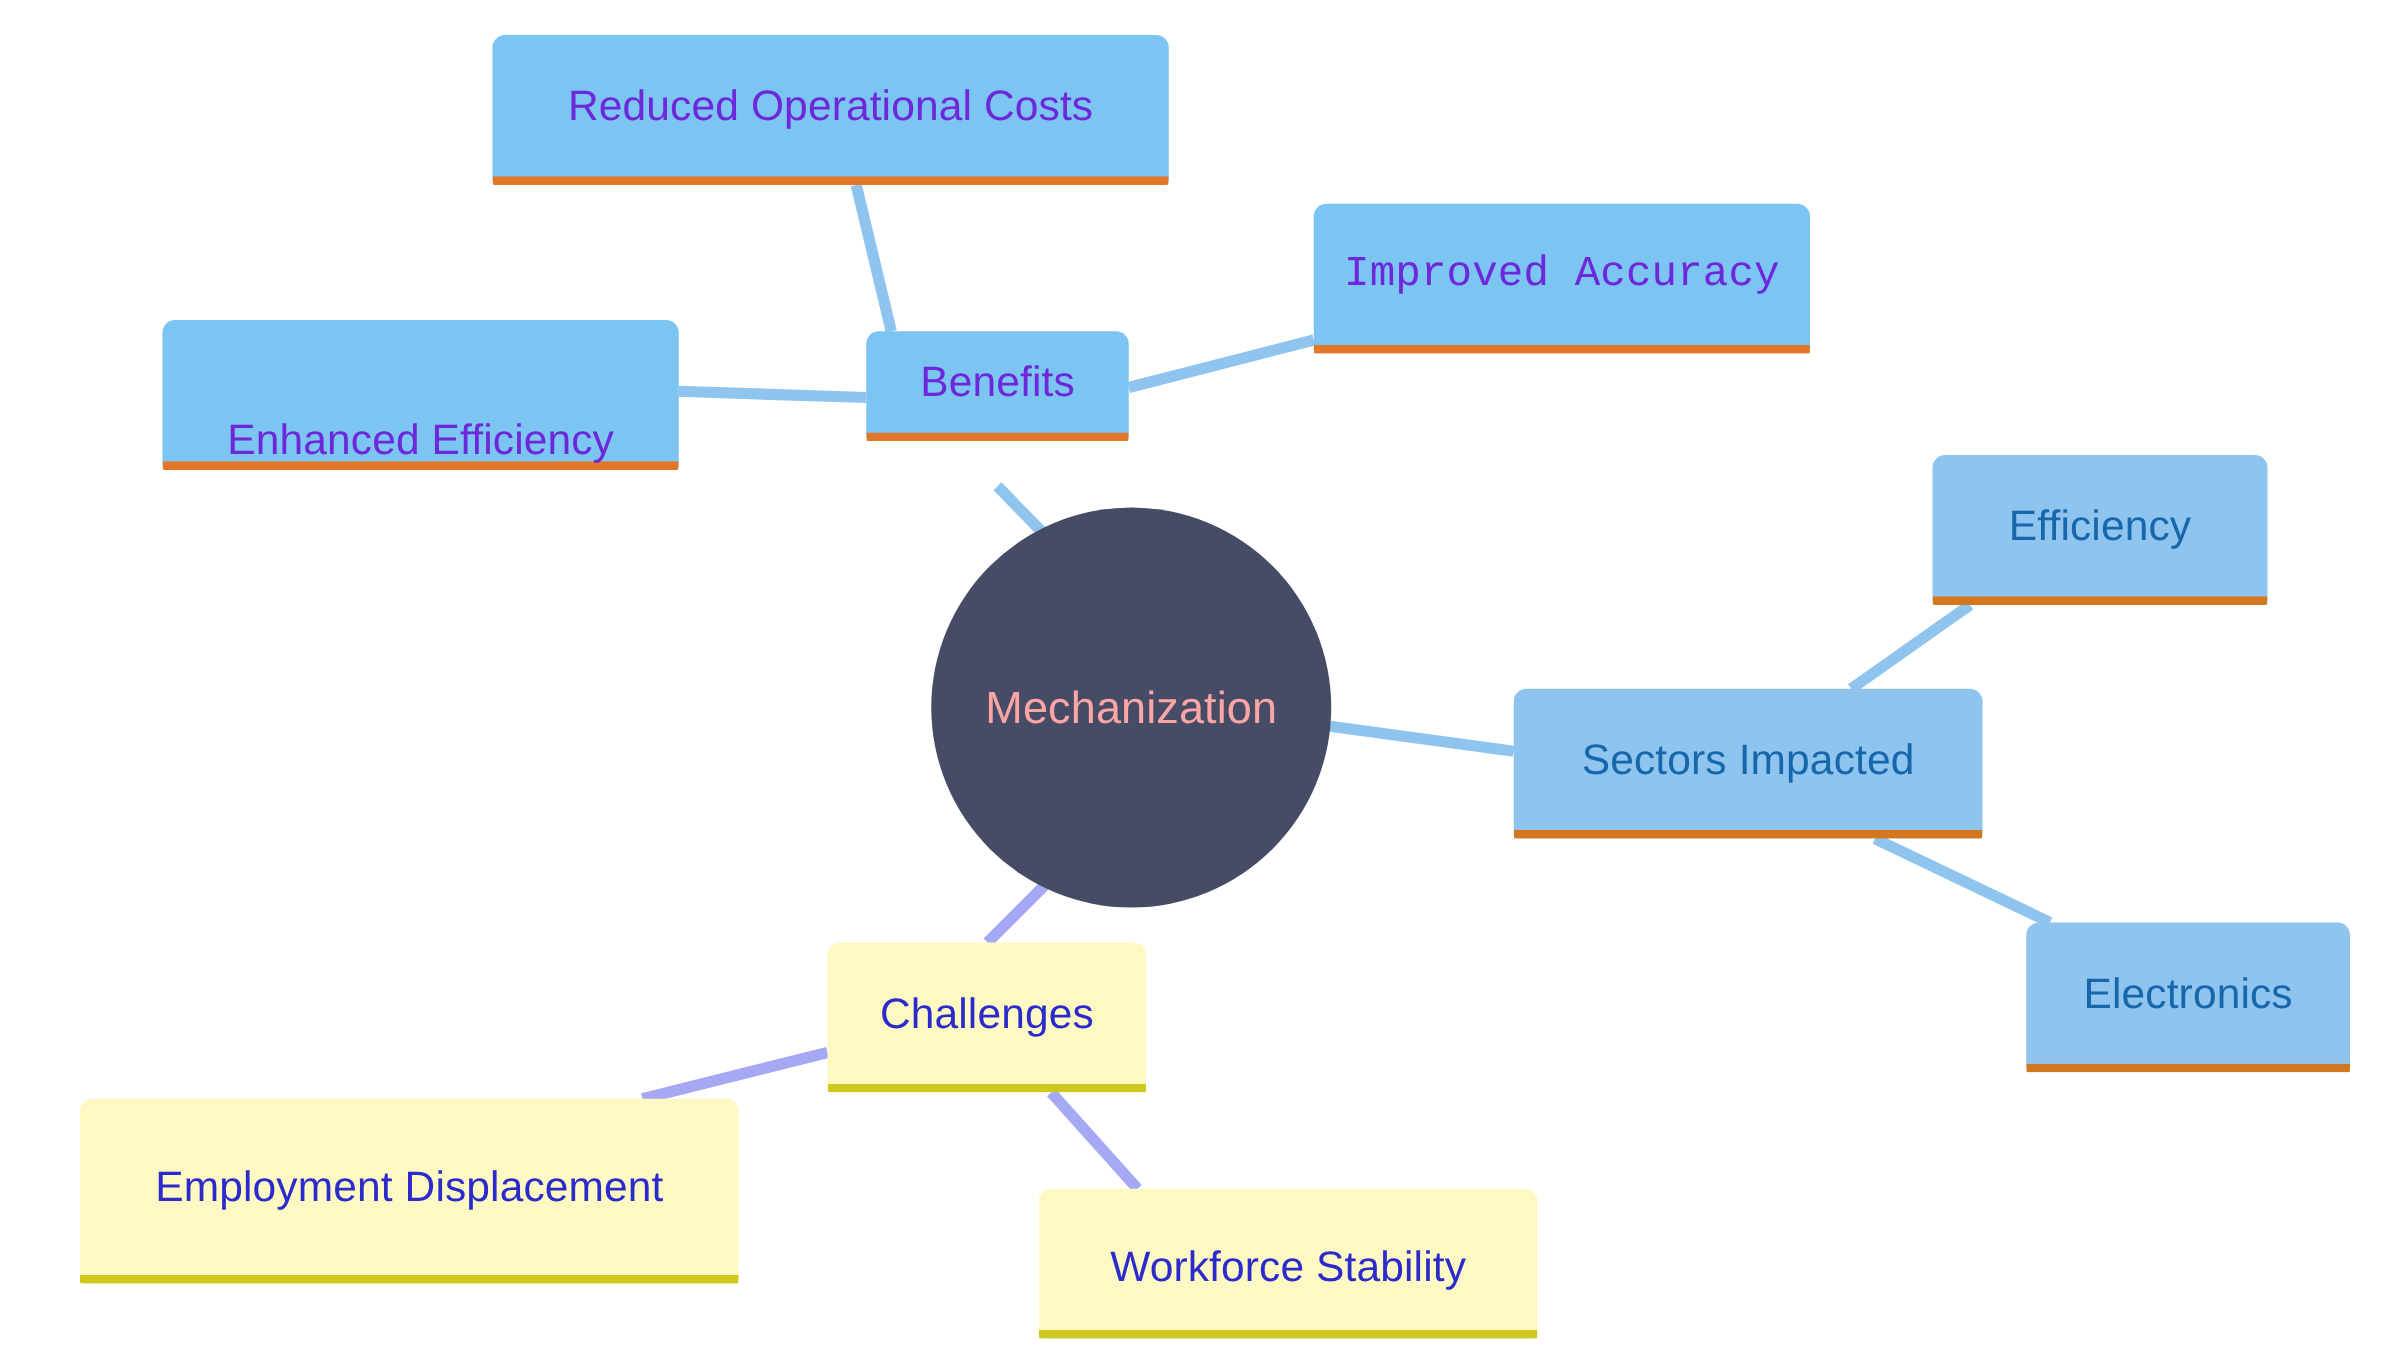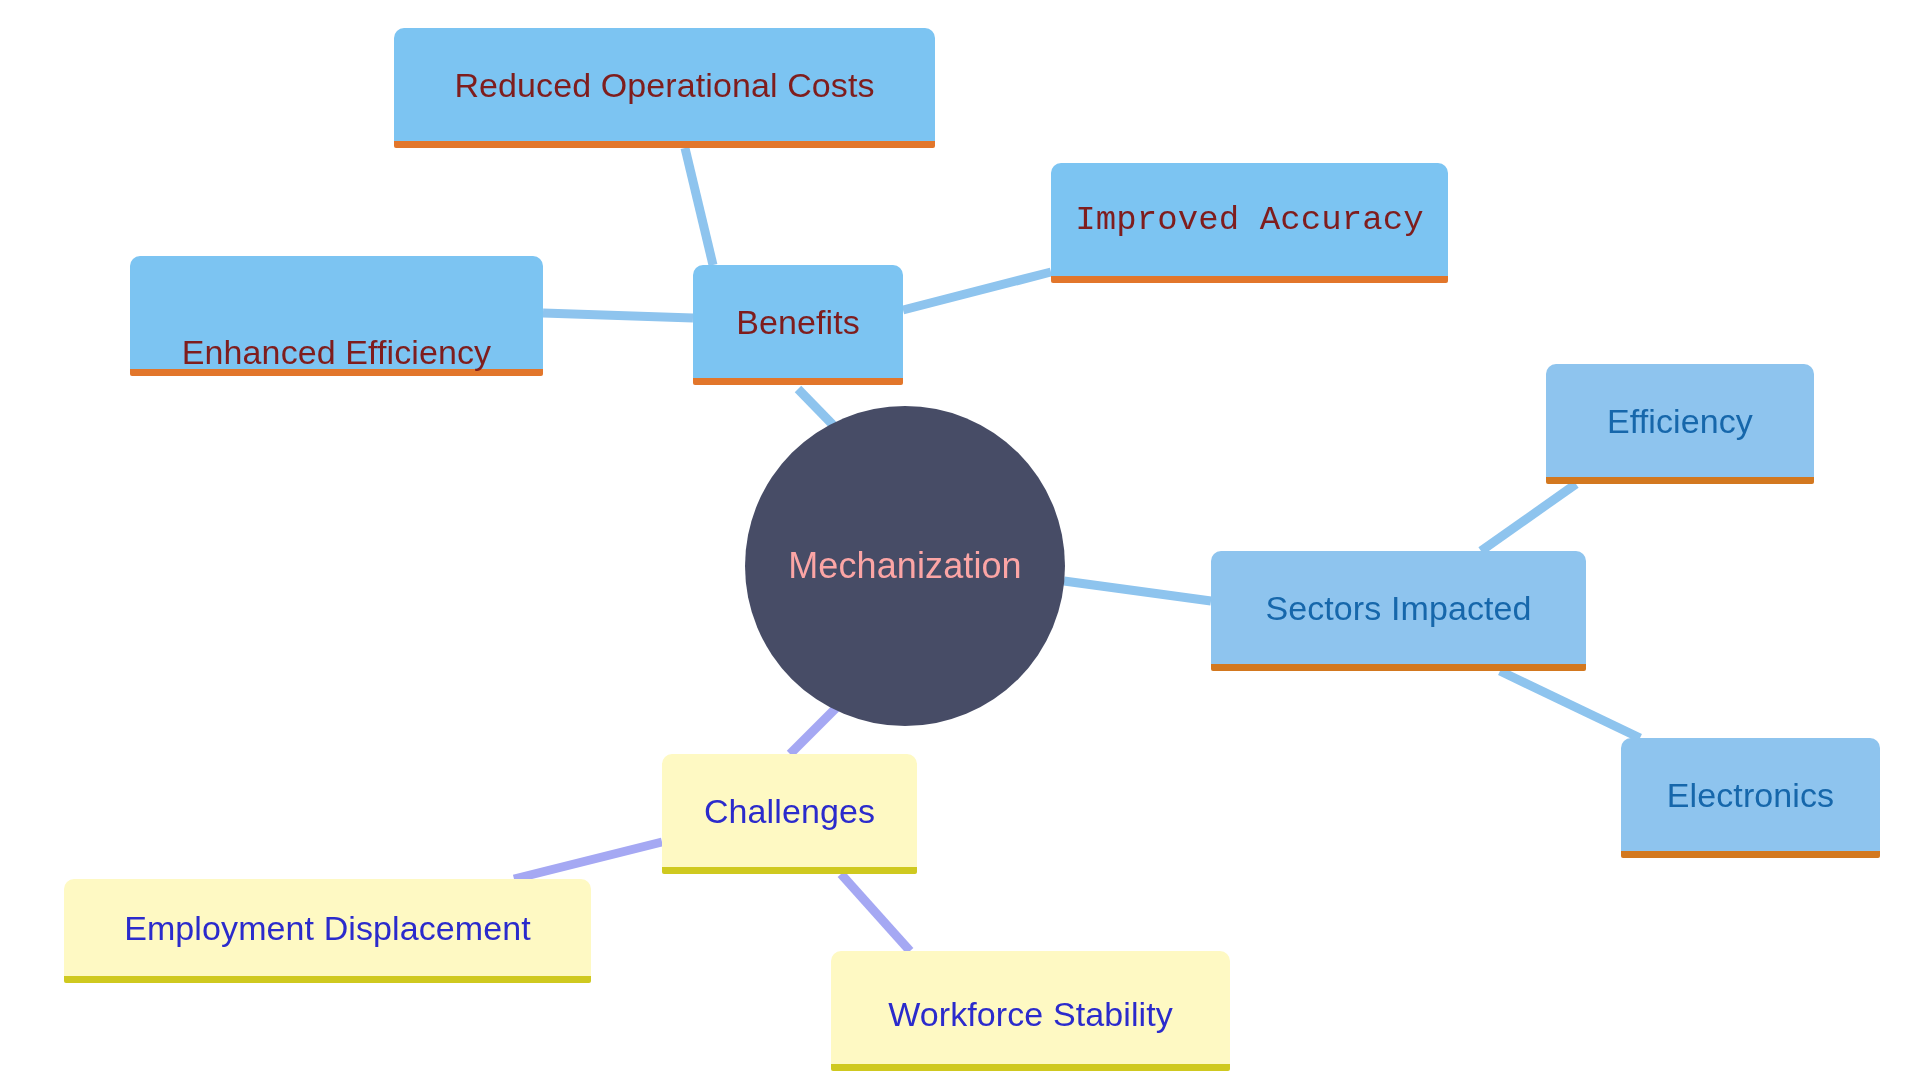--- a/index.html
+++ b/index.html
@@ -45,21 +45,21 @@
     background: #8EC4EE;
     border-bottom: 7px solid #D3781F;
   }
   .theme-blue .node-label { color: #1667AB; }
 
   
   .theme-blue-bright {
     background: #7CC4F2;
     border-bottom: 7px solid #E2762B;
   }
-  .theme-blue-bright .node-label { color: #7f1d1d; }
+  .theme-blue-bright .node-label { color: #6d28d9; }
 
   
   .theme-purple {
     background: #fef9c3;
     border-bottom: 7px solid #CFC91F;
   }
   .theme-purple .node-label { color: #2B2BCC; }
 
   
   .node-root {
@@ -99,35 +99,35 @@
       </div>
       <div class="node theme-blue-bright" style="left: 394px; top: 28px; width: 541px; height: 120px;">
         <span class="node-label" style="font-size: 34px;">Reduced Operational Costs</span>
       </div>
       <div class="node theme-blue-bright" style="left: 1051px; top: 163px; width: 397px; height: 120px;">
         <span class="node-label" style="font-size: 34px; font-family: Liberation Mono, monospace;">Improved Accuracy</span>
       </div>
       <div class="node theme-blue-bright" style="left: 130px; top: 256px; width: 413px; height: 120px; align-items: flex-end;">
         <span class="node-label" style="font-size: 34px;">Enhanced Efficiency</span>
       </div>
-      <div class="node theme-blue-bright" style="left: 693px; top: 265px; width: 210px; height: 120px; align-items: center;">
+      <div class="node theme-blue-bright" style="left: 693px; top: 265px; width: 210px; height: 88px; align-items: center;">
         <span class="node-label" style="font-size: 34px;">Benefits</span>
       </div>
       <div class="node theme-blue" style="left: 1546px; top: 364px; width: 268px; height: 120px;">
         <span class="node-label" style="font-size: 34px;">Efficiency</span>
       </div>
       <div class="node theme-blue" style="left: 1211px; top: 551px; width: 375px; height: 120px;">
         <span class="node-label" style="font-size: 34px;">Sectors Impacted</span>
       </div>
       <div class="node theme-blue" style="left: 1621px; top: 738px; width: 259px; height: 120px;">
         <span class="node-label" style="font-size: 34px;">Electronics</span>
       </div>
       <div class="node theme-purple" style="left: 662px; top: 754px; width: 255px; height: 120px;">
         <span class="node-label" style="font-size: 34px;">Challenges</span>
       </div>
-      <div class="node theme-purple" style="left: 64px; top: 879px; width: 527px; height: 104px;">
+      <div class="node theme-purple" style="left: 64px; top: 879px; width: 527px; height: 148px;">
         <span class="node-label" style="font-size: 34px;">Employment Displacement</span>
       </div>
       <div class="node theme-purple" style="left: 831px; top: 951px; width: 399px; height: 120px;">
         <span class="node-label" style="font-size: 34px; margin-top: 12px;">Workforce Stability</span>
       </div>
     </div>
 </div>
 
 </body></html>

